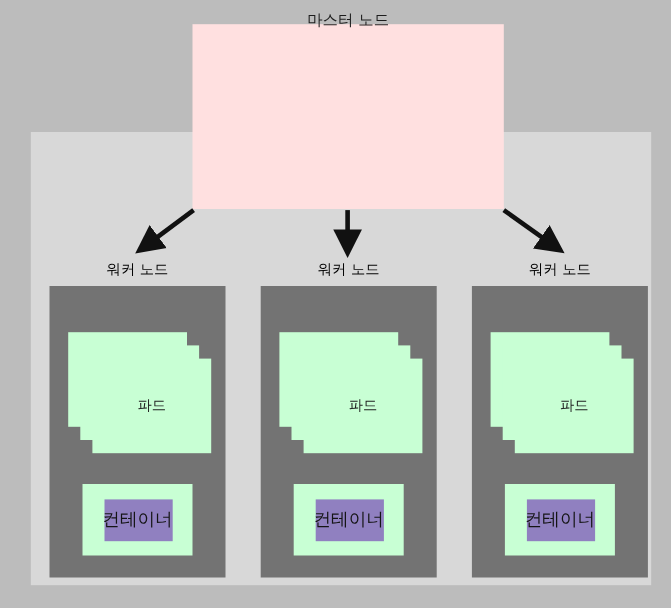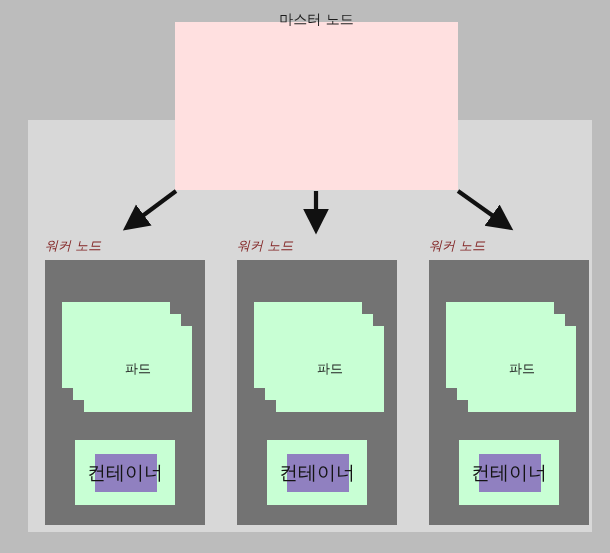--- a/index.html
+++ b/index.html
@@ -57,25 +57,24 @@
     background: #737373;
     top: 260px;
   }
   .worker-node.w0 { left: 45px; }
   .worker-node.w1 { left: 237px; }
   .worker-node.w2 { left: 429px; }
 
   .worker-label {
     top: 238px;
     width: 160px;
-    text-align: left;
+    text-align: center;
     font-size: 13px;
-    color: #7f1d1d;
+    color: #000000;
     line-height: 16px;
-    font-style: italic;
   }
   .worker-label.w0 { left: 45px; }
   .worker-label.w1 { left: 237px; }
   .worker-label.w2 { left: 429px; }
 
   
   .pod-stack {
     top: 42px;
     left: 17px;
     width: 130px;
@@ -121,21 +120,21 @@
   }
   .container-text {
     position: absolute;
     left: 0px;
     top: 0px;
     width: 100px;
     height: 65px;
     display: flex;
     align-items: center;
     justify-content: center;
-    font-size: 19px;
+    font-size: 16px;
     color: #141414;
   }
 
   
   .arrow-layer {
     left: 0;
     top: 0;
     width: 610px;
     height: 553px;
     pointer-events: none;

